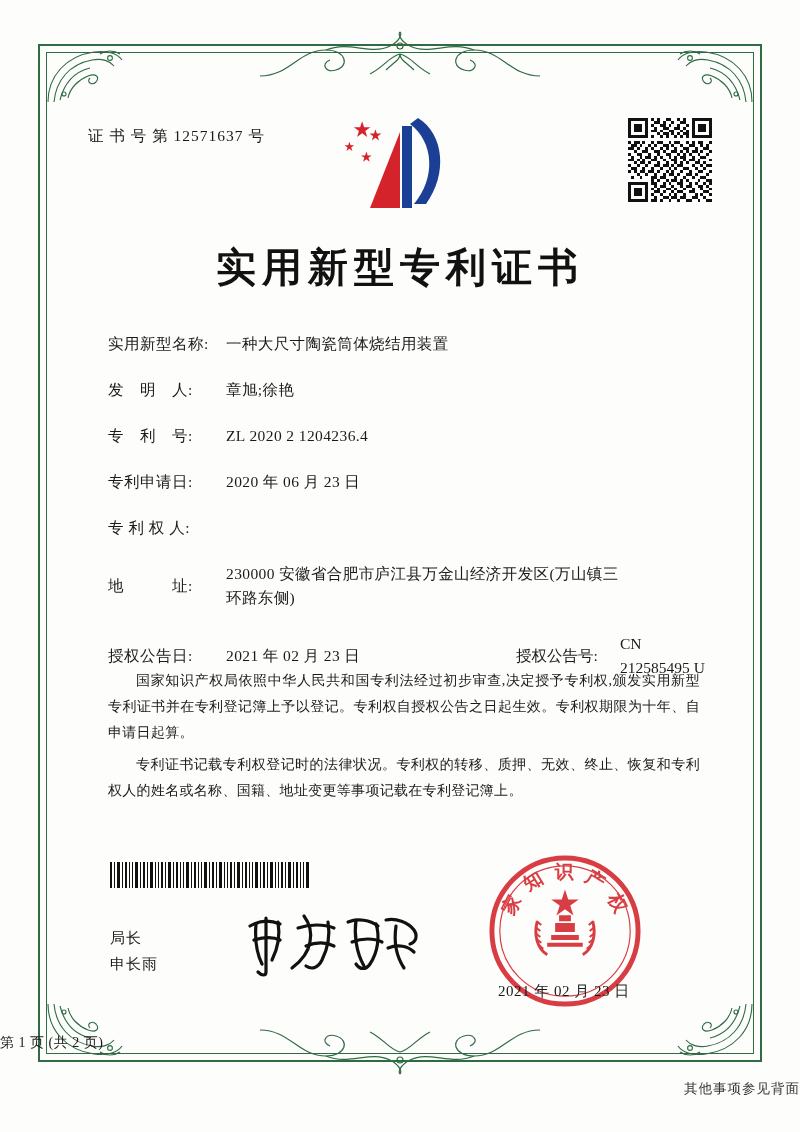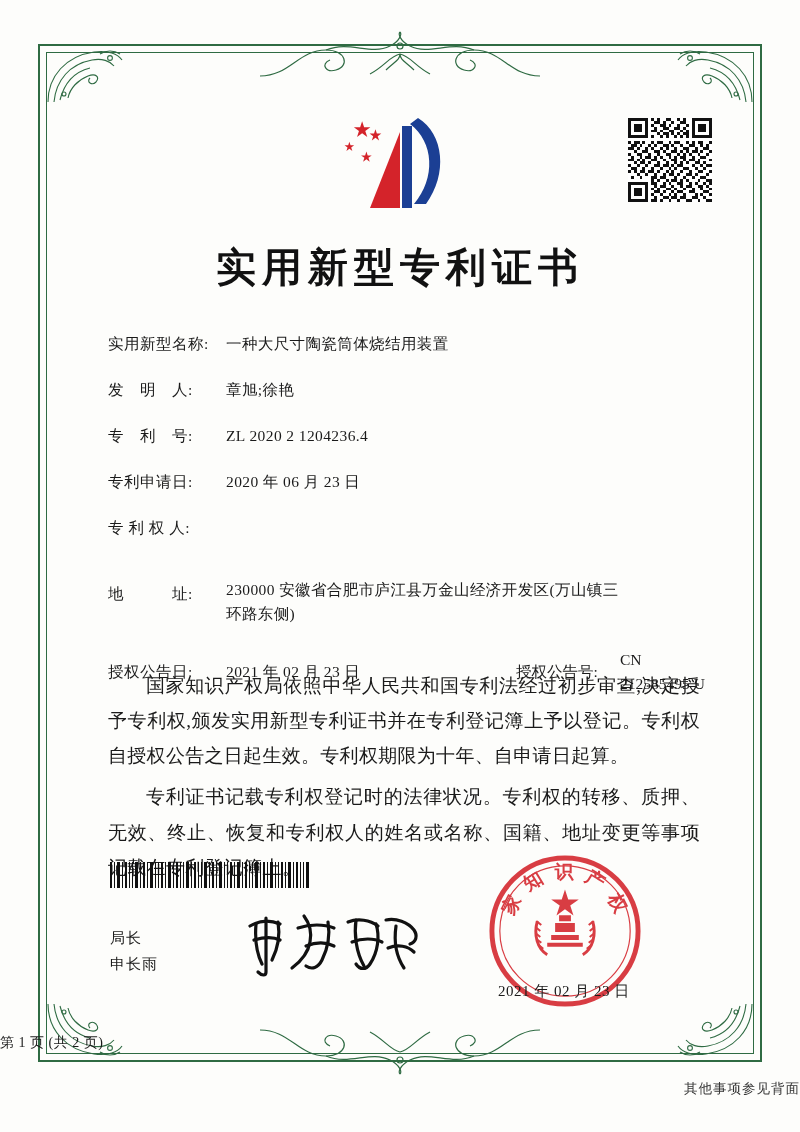--- a/index.html
+++ b/index.html
@@ -143,21 +143,21 @@
     white-space: pre;
   }
   .field-value2 { flex: 1 1 auto; }
 
   
   .paras {
     position: absolute;
     left: 108px;
     top: 668px;
     width: 592px;
-    font-size: 19px;
+    font-size: 14px;
     line-height: 1.85;
     letter-spacing: 0.3px;
     text-align: justify;
   }
   .paras p { margin: 0 0 6px 0; text-indent: 2em; }
 
   
   .barcode {
     position: absolute;
     left: 110px;
@@ -292,20 +292,21 @@
       <path d="M4 56 C 4 30, 22 10, 50 6 C 64 4, 74 8, 78 14"></path>
       <path d="M10 56 C 12 34, 26 18, 48 14 C 58 12, 66 15, 70 20"></path>
       <path d="M16 54 C 20 38, 30 26, 46 22"></path>
       <path d="M24 52 C 26 42, 34 34, 44 30 C 52 27, 56 31, 52 36 C 48 40, 42 36, 46 32"></path>
       <circle cx="66" cy="12" r="2.4"></circle>
       <circle cx="20" cy="48" r="2"></circle>
       <path d="M56 8 C 62 4, 70 4, 76 8"></path>
     </svg>
   </div>
 
+  <div class="cert-no">证 书 号 第 12571637 号</div>
 
   <div class="logo">
     <svg viewBox="0 0 120 110">
       <path d="M78 6 C 104 22, 108 62, 86 92 L 74 92 C 96 66, 94 30, 70 12 Z" fill="#1b3f94"></path>
       <path d="M62 14 L 72 14 L 72 96 L 62 96 Z" fill="#1b3f94"></path>
       <path d="M60 20 L 60 96 L 30 96 Z" fill="#d4232a"></path>
       <path d="M26 44 l3.2 9.6 10.1 0 -8.2 6 3.2 9.6 -8.3 -6 -8.2 6 3.1 -9.6 -8.2 -6 10.1 0 Z" fill="#d4232a" transform="translate(6,-18) scale(0.62)"></path>
       <path d="M26 44 l3.2 9.6 10.1 0 -8.2 6 3.2 9.6 -8.3 -6 -8.2 6 3.1 -9.6 -8.2 -6 10.1 0 Z" fill="#d4232a" transform="translate(24,-2) scale(0.44)"></path>
       <path d="M26 44 l3.2 9.6 10.1 0 -8.2 6 3.2 9.6 -8.3 -6 -8.2 6 3.1 -9.6 -8.2 -6 10.1 0 Z" fill="#d4232a" transform="translate(16,22) scale(0.40)"></path>
       <path d="M26 44 l3.2 9.6 10.1 0 -8.2 6 3.2 9.6 -8.3 -6 -8.2 6 3.1 -9.6 -8.2 -6 10.1 0 Z" fill="#d4232a" transform="translate(0,14) scale(0.36)"></path>
@@ -573,21 +574,21 @@
     </div>
     <div class="field-row">
       <div class="field-label">专利申请日:</div>
       <div class="field-value">2020 年 06 月 23 日</div>
     </div>
     <div class="field-row">
       <div class="field-label">专 利 权 人:</div>
     </div>
     <div class="field-row">
       <div class="field-label">地　　　址:</div>
-      <div class="field-value" style="white-space:pre-line;margin-top:16px;">230000  安徽省合肥市庐江县万金山经济开发区(万山镇三
+      <div class="field-value" style="white-space:pre-line;">230000  安徽省合肥市庐江县万金山经济开发区(万山镇三
 环路东侧)</div>
     </div>
     <div class="field-row two-col">
       <div class="field-label">授权公告日:</div>
       <div class="field-value">2021 年 02 月 23 日</div>
       <div class="field-label2">授权公告号:</div>
       <div class="field-value2">CN 212585495 U</div>
     </div>
   </div>
 

